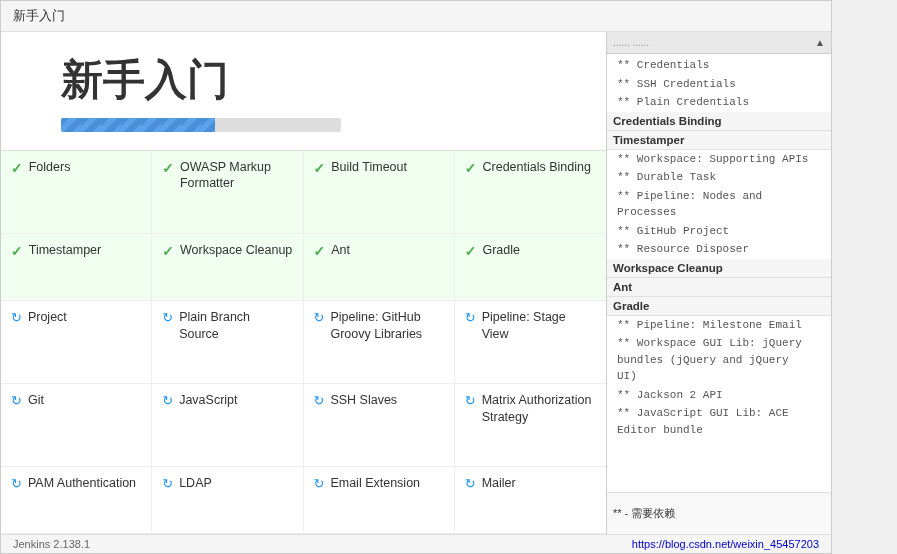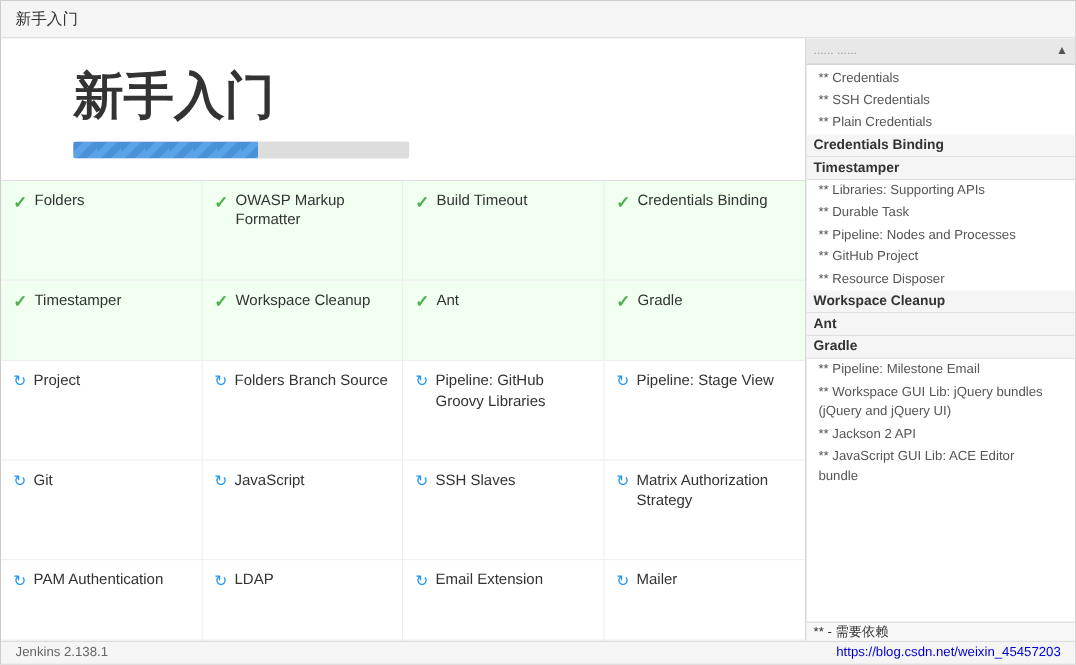--- a/index.html
+++ b/index.html
@@ -4,21 +4,21 @@
   <style>
     * { box-sizing: border-box; margin: 0; padding: 0; }
     body {
       font-family: Arial, sans-serif;
       font-size: 13px;
       background: #f0f0f0;
       color: #333;
     }
 
     .window {
-      width: 897px;
+      width: 832px;
       height: 554px;
       background: #fff;
       border: 1px solid #ccc;
       display: flex;
       flex-direction: column;
       overflow: hidden;
     }
 
     .title-bar {
       background: #f5f5f5;
@@ -153,25 +153,26 @@
       color: #333;
       background: #f5f5f5;
       border-bottom: 1px solid #e0e0e0;
     }
 
     .rp-item {
       padding: 1px 16px 1px 10px;
       font-size: 11px;
       color: #555;
       line-height: 1.5;
+      font-family: Liberation Mono, monospace;
     }
 
     .right-panel-footer {
       border-top: 1px solid #ddd;
-      padding: 0 6px;
+      padding: 13px 6px;
       font-size: 11px;
       color: #333;
       background: #f8f8f8;
     }
 
     .status-bar {
       background: #f5f5f5;
       border-top: 1px solid #ddd;
       padding: 3px 12px;
       display: flex;
@@ -230,21 +231,21 @@
           <div class="plugin-cell installed">
             <span class="icon"><span style="color:#4caf50; font-weight:bold; font-size:14px;">✓</span></span>
             <span class="plugin-name">Gradle</span>
           </div>
           <div class="plugin-cell">
             <span class="icon"><span style="color:#2196f3; font-size:13px;">↻</span></span>
             <span class="plugin-name">Project</span>
           </div>
           <div class="plugin-cell">
             <span class="icon"><span style="color:#2196f3; font-size:13px;">↻</span></span>
-            <span class="plugin-name">Folders Branch Source</span>
+            <span class="plugin-name">Plain Branch Source</span>
           </div>
           <div class="plugin-cell">
             <span class="icon"><span style="color:#2196f3; font-size:13px;">↻</span></span>
             <span class="plugin-name">Pipeline: GitHub Groovy Libraries</span>
           </div>
           <div class="plugin-cell">
             <span class="icon"><span style="color:#2196f3; font-size:13px;">↻</span></span>
             <span class="plugin-name">Pipeline: Stage View</span>
           </div>
           <div class="plugin-cell">
@@ -286,21 +287,21 @@
       <div class="right-panel-header">
         <span style="color:#999; font-size:10px;">...... ......</span>
         <span style="margin-left: auto; font-size:10px; color:#555;">▲</span>
       </div>
       <div class="right-panel-content" id="rp-content">
       <div class="rp-item">** Credentials</div>
           <div class="rp-item">** SSH Credentials</div>
           <div class="rp-item">** Plain Credentials</div>
           <div class="rp-section-header">Credentials Binding</div>
           <div class="rp-section-header">Timestamper</div>
-          <div class="rp-item">** Libraries: Supporting APIs</div>
+          <div class="rp-item">** Workspace: Supporting APIs</div>
           <div class="rp-item">** Durable Task</div>
           <div class="rp-item">** Pipeline: Nodes and Processes</div>
           <div class="rp-item">** GitHub Project</div>
           <div class="rp-item">** Resource Disposer</div>
           <div class="rp-section-header">Workspace Cleanup</div>
           <div class="rp-section-header">Ant</div>
           <div class="rp-section-header">Gradle</div>
           <div class="rp-item">** Pipeline: Milestone Email</div>
           <div class="rp-item">** Workspace GUI Lib: jQuery bundles (jQuery and jQuery UI)</div>
           <div class="rp-item">** Jackson 2 API</div>

